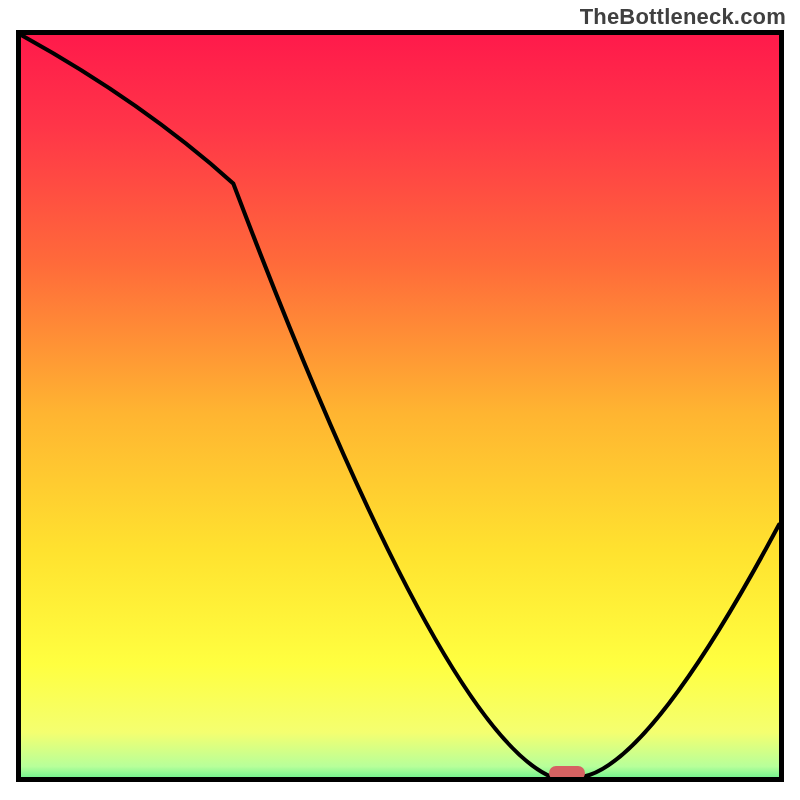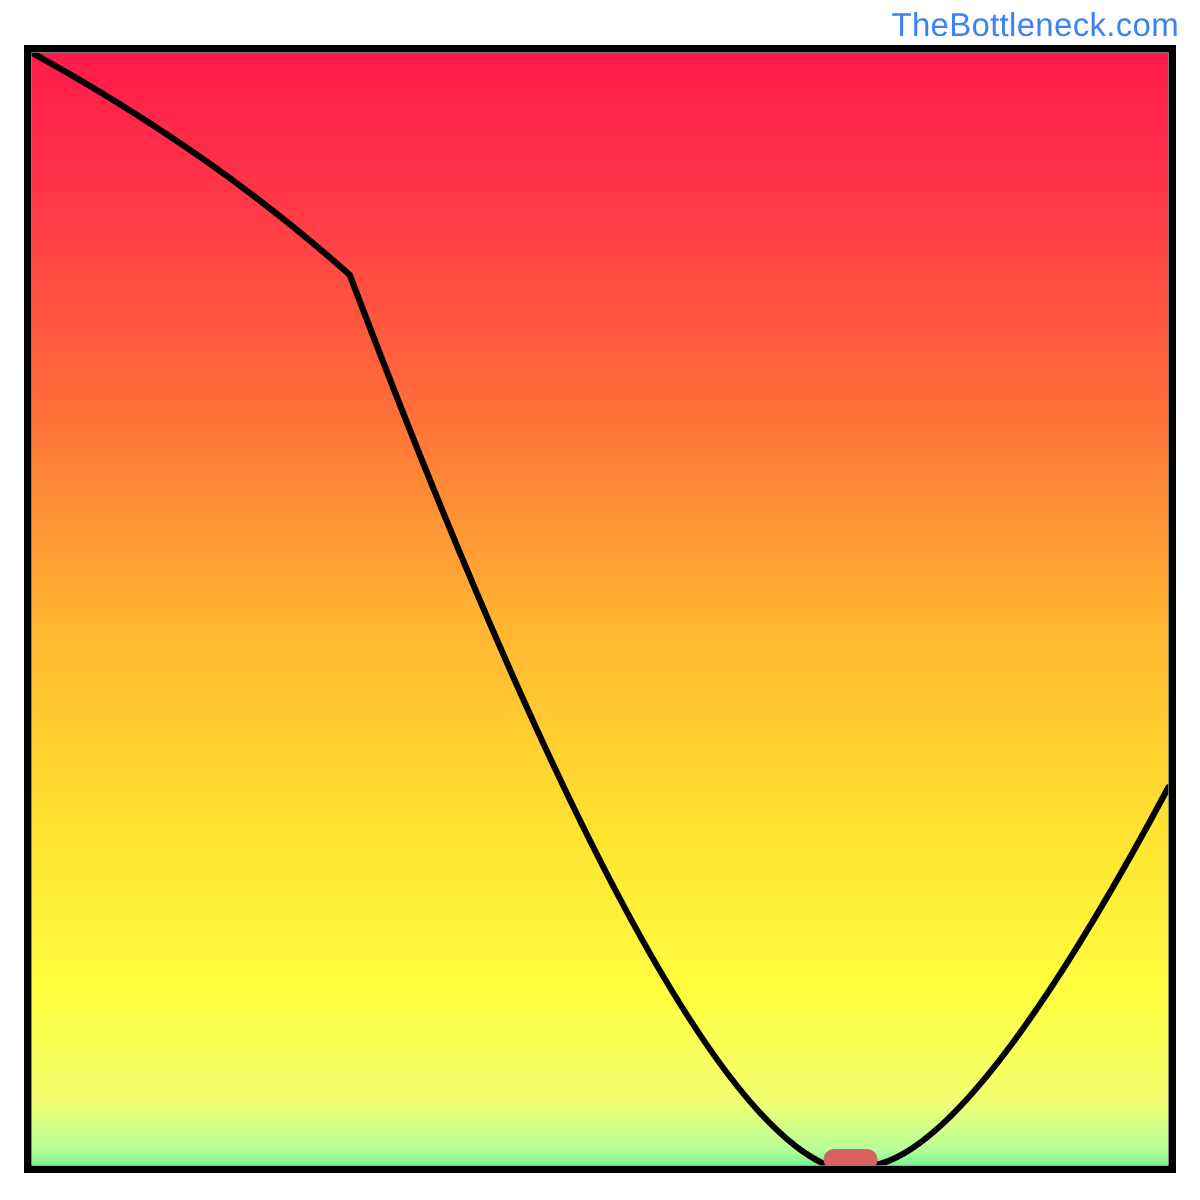--- a/index.html
+++ b/index.html
@@ -9,22 +9,22 @@
     background: #ffffff;
     position: relative;
     font-family: Arial, sans-serif;
     overflow: hidden;
   }
   .watermark {
     position: absolute;
     top: 4px;
     right: 14px;
     font-size: 22px;
-    color: #3b82f6;
-    font-weight: normal;
+    color: #404040;
+    font-weight: bold;
     letter-spacing: 0.2px;
     z-index: 10;
   }
   .frame {
     position: absolute;
     top: 30px;
     left: 16px;
     width: 768px;
     height: 752px;
     border: 5px solid #000;

